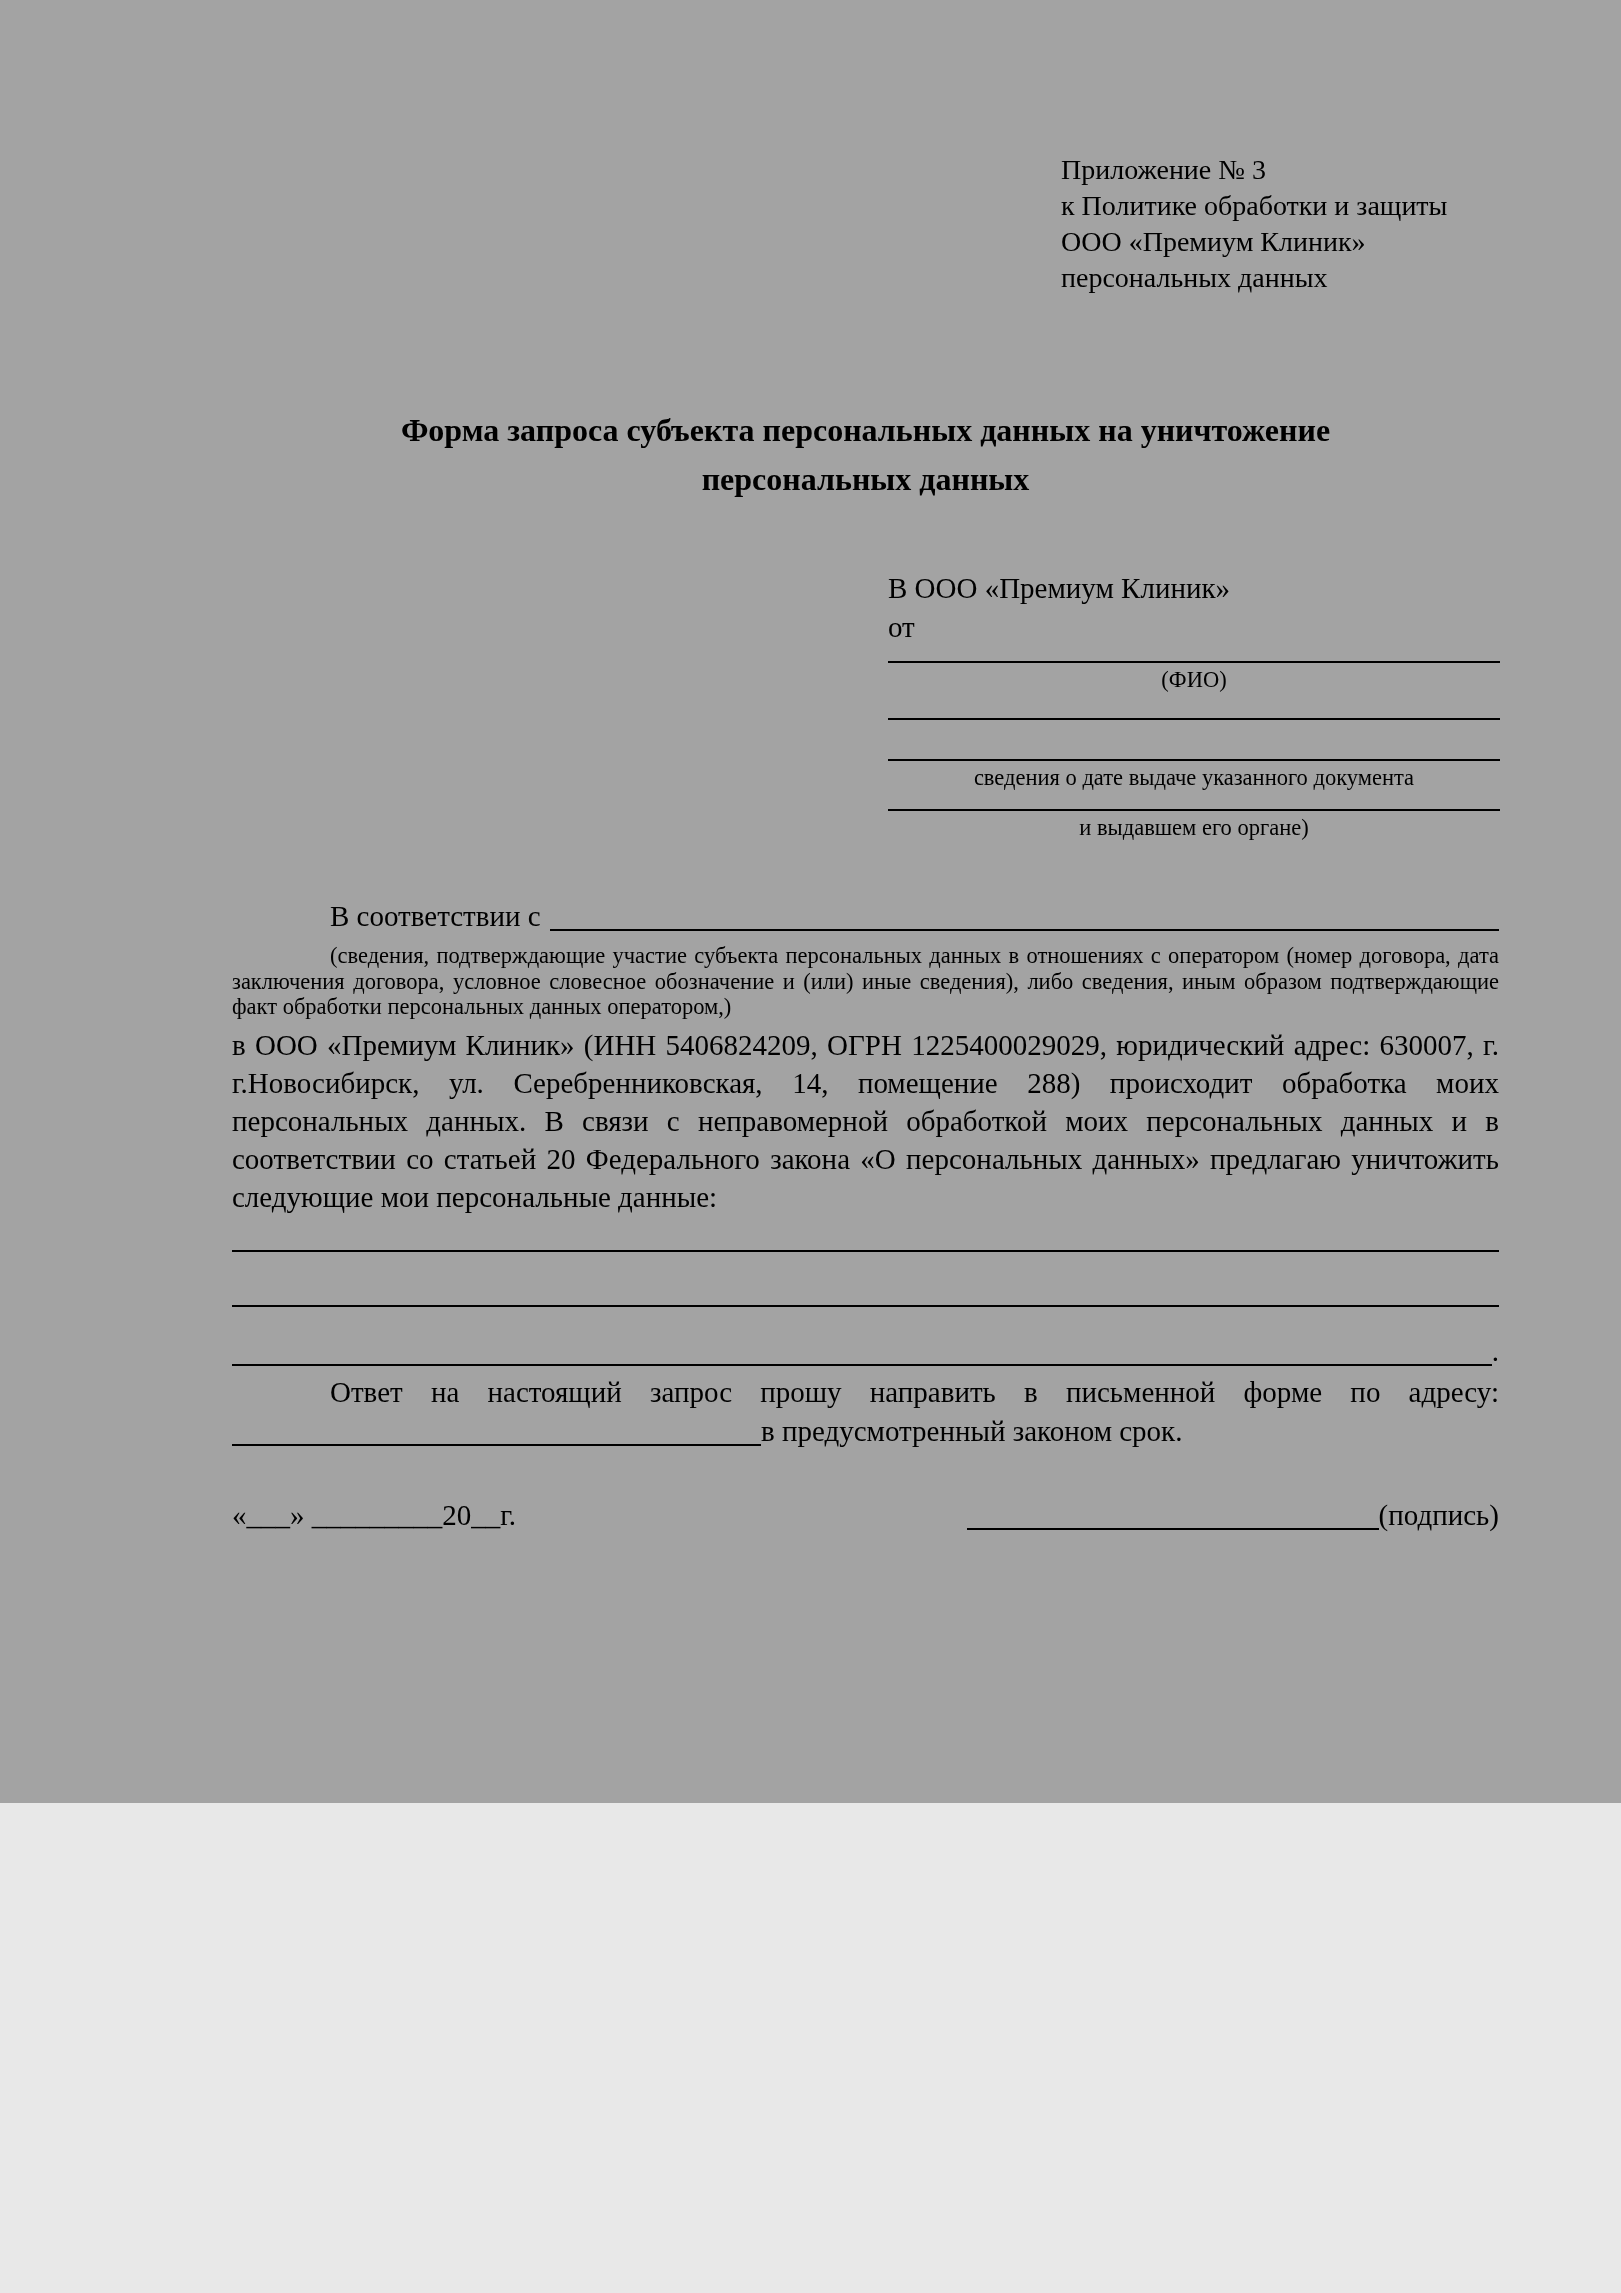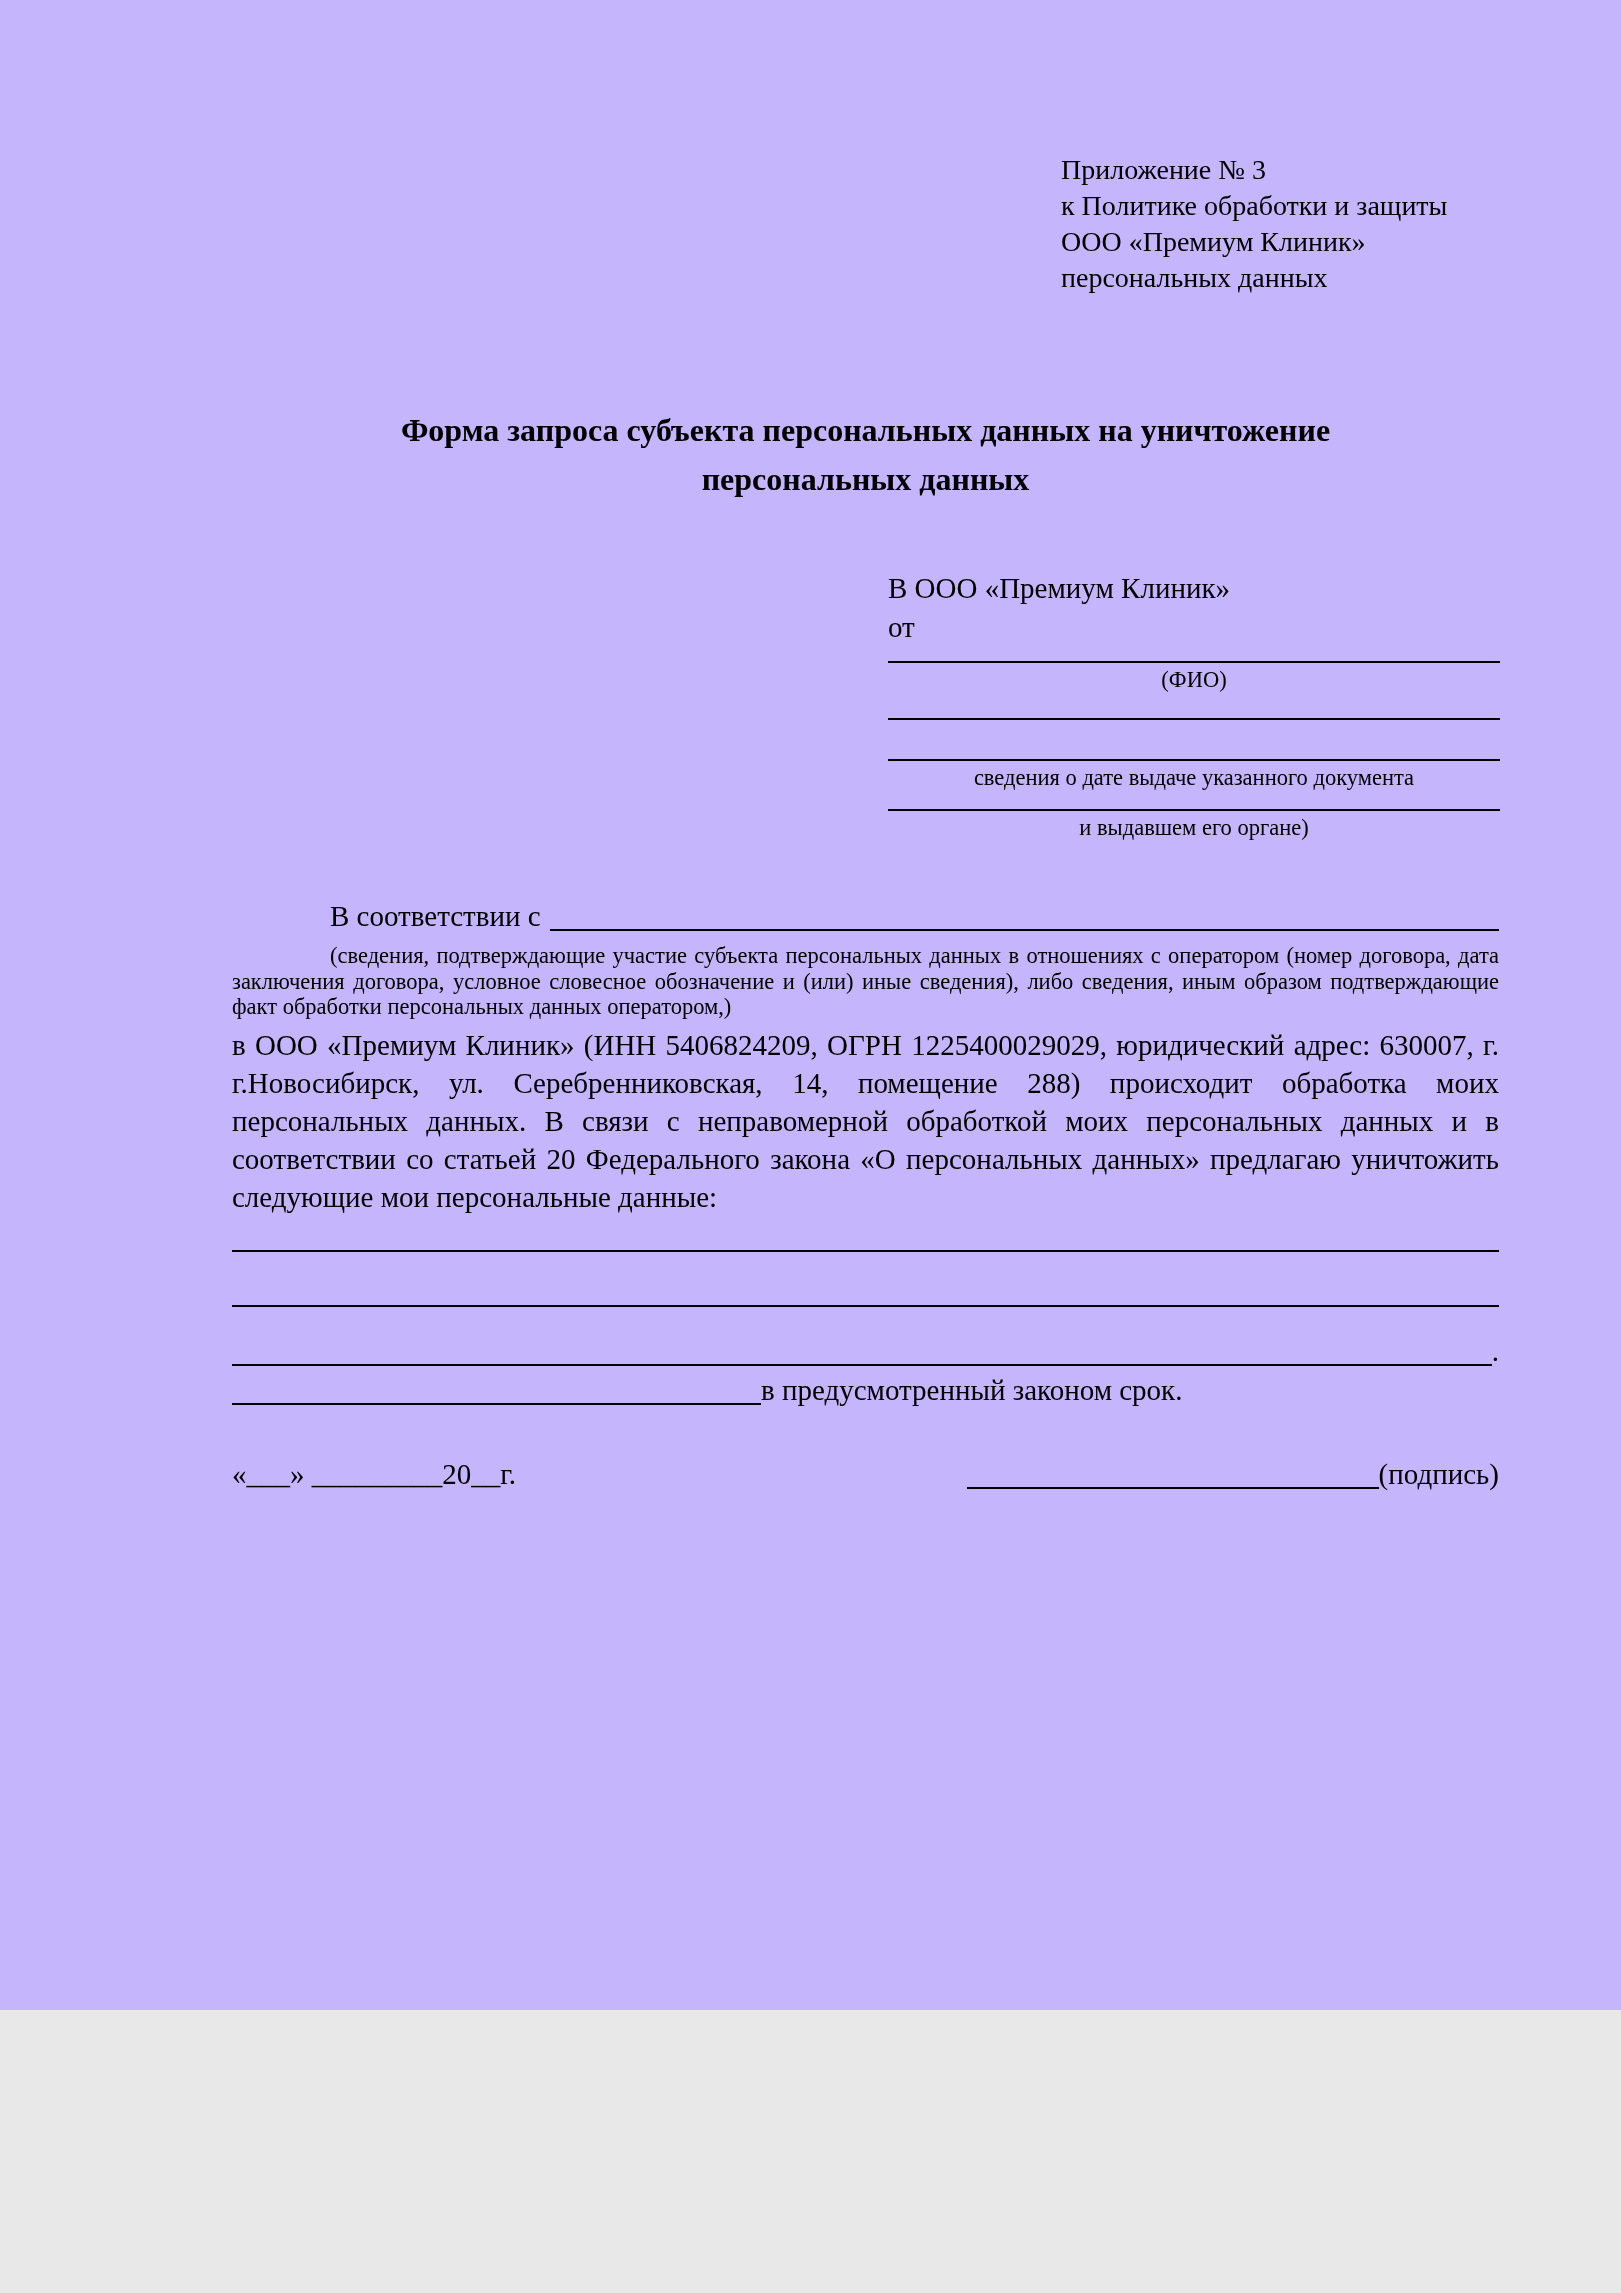--- a/index.html
+++ b/index.html
@@ -1,20 +1,20 @@
 <!DOCTYPE html>
 <html><head>
 <meta charset="utf-8">
 <style>
   html,body { margin:0; padding:0; background:#e8e8e8; }
   .page {
     position: relative;
-    width: 1621px; height: 2010px;
+    width: 1621px; height: 1803px;
     margin: 0 auto;
-    background: #c4b5fd;
+    background: #a3a3a3;
     box-sizing: border-box;
     padding: 152px 122px 0 232px;
     color: #000;
     font-family: "Liberation Serif", "DejaVu Serif", serif;
     font-size: 29px;
     line-height: 37px;
   }
   .appendix { margin-left: 829px; font-size: 28px; line-height: 36px; }
   .doc-title {
     margin: 110px auto 0 auto;
@@ -91,20 +91,21 @@
 
   <div class="blank-row-1"></div>
   <div class="blank-row-2"></div>
 
 
   <div class="line-period-row">
     <div class="fill-line"></div>
     <span>.</span>
   </div>
 
+  <div class="answer-par">Ответ на настоящий запрос прошу направить в письменной форме по адресу:</div>
 
   <div class="term-row">
     <div class="lead-line"></div>
     <span>в предусмотренный законом срок.</span>
   </div>
 
   <div class="footer-row">
     <span>«___» _________20__г.</span>
     <span class="sig-group">
       <span class="sig-line"></span>

